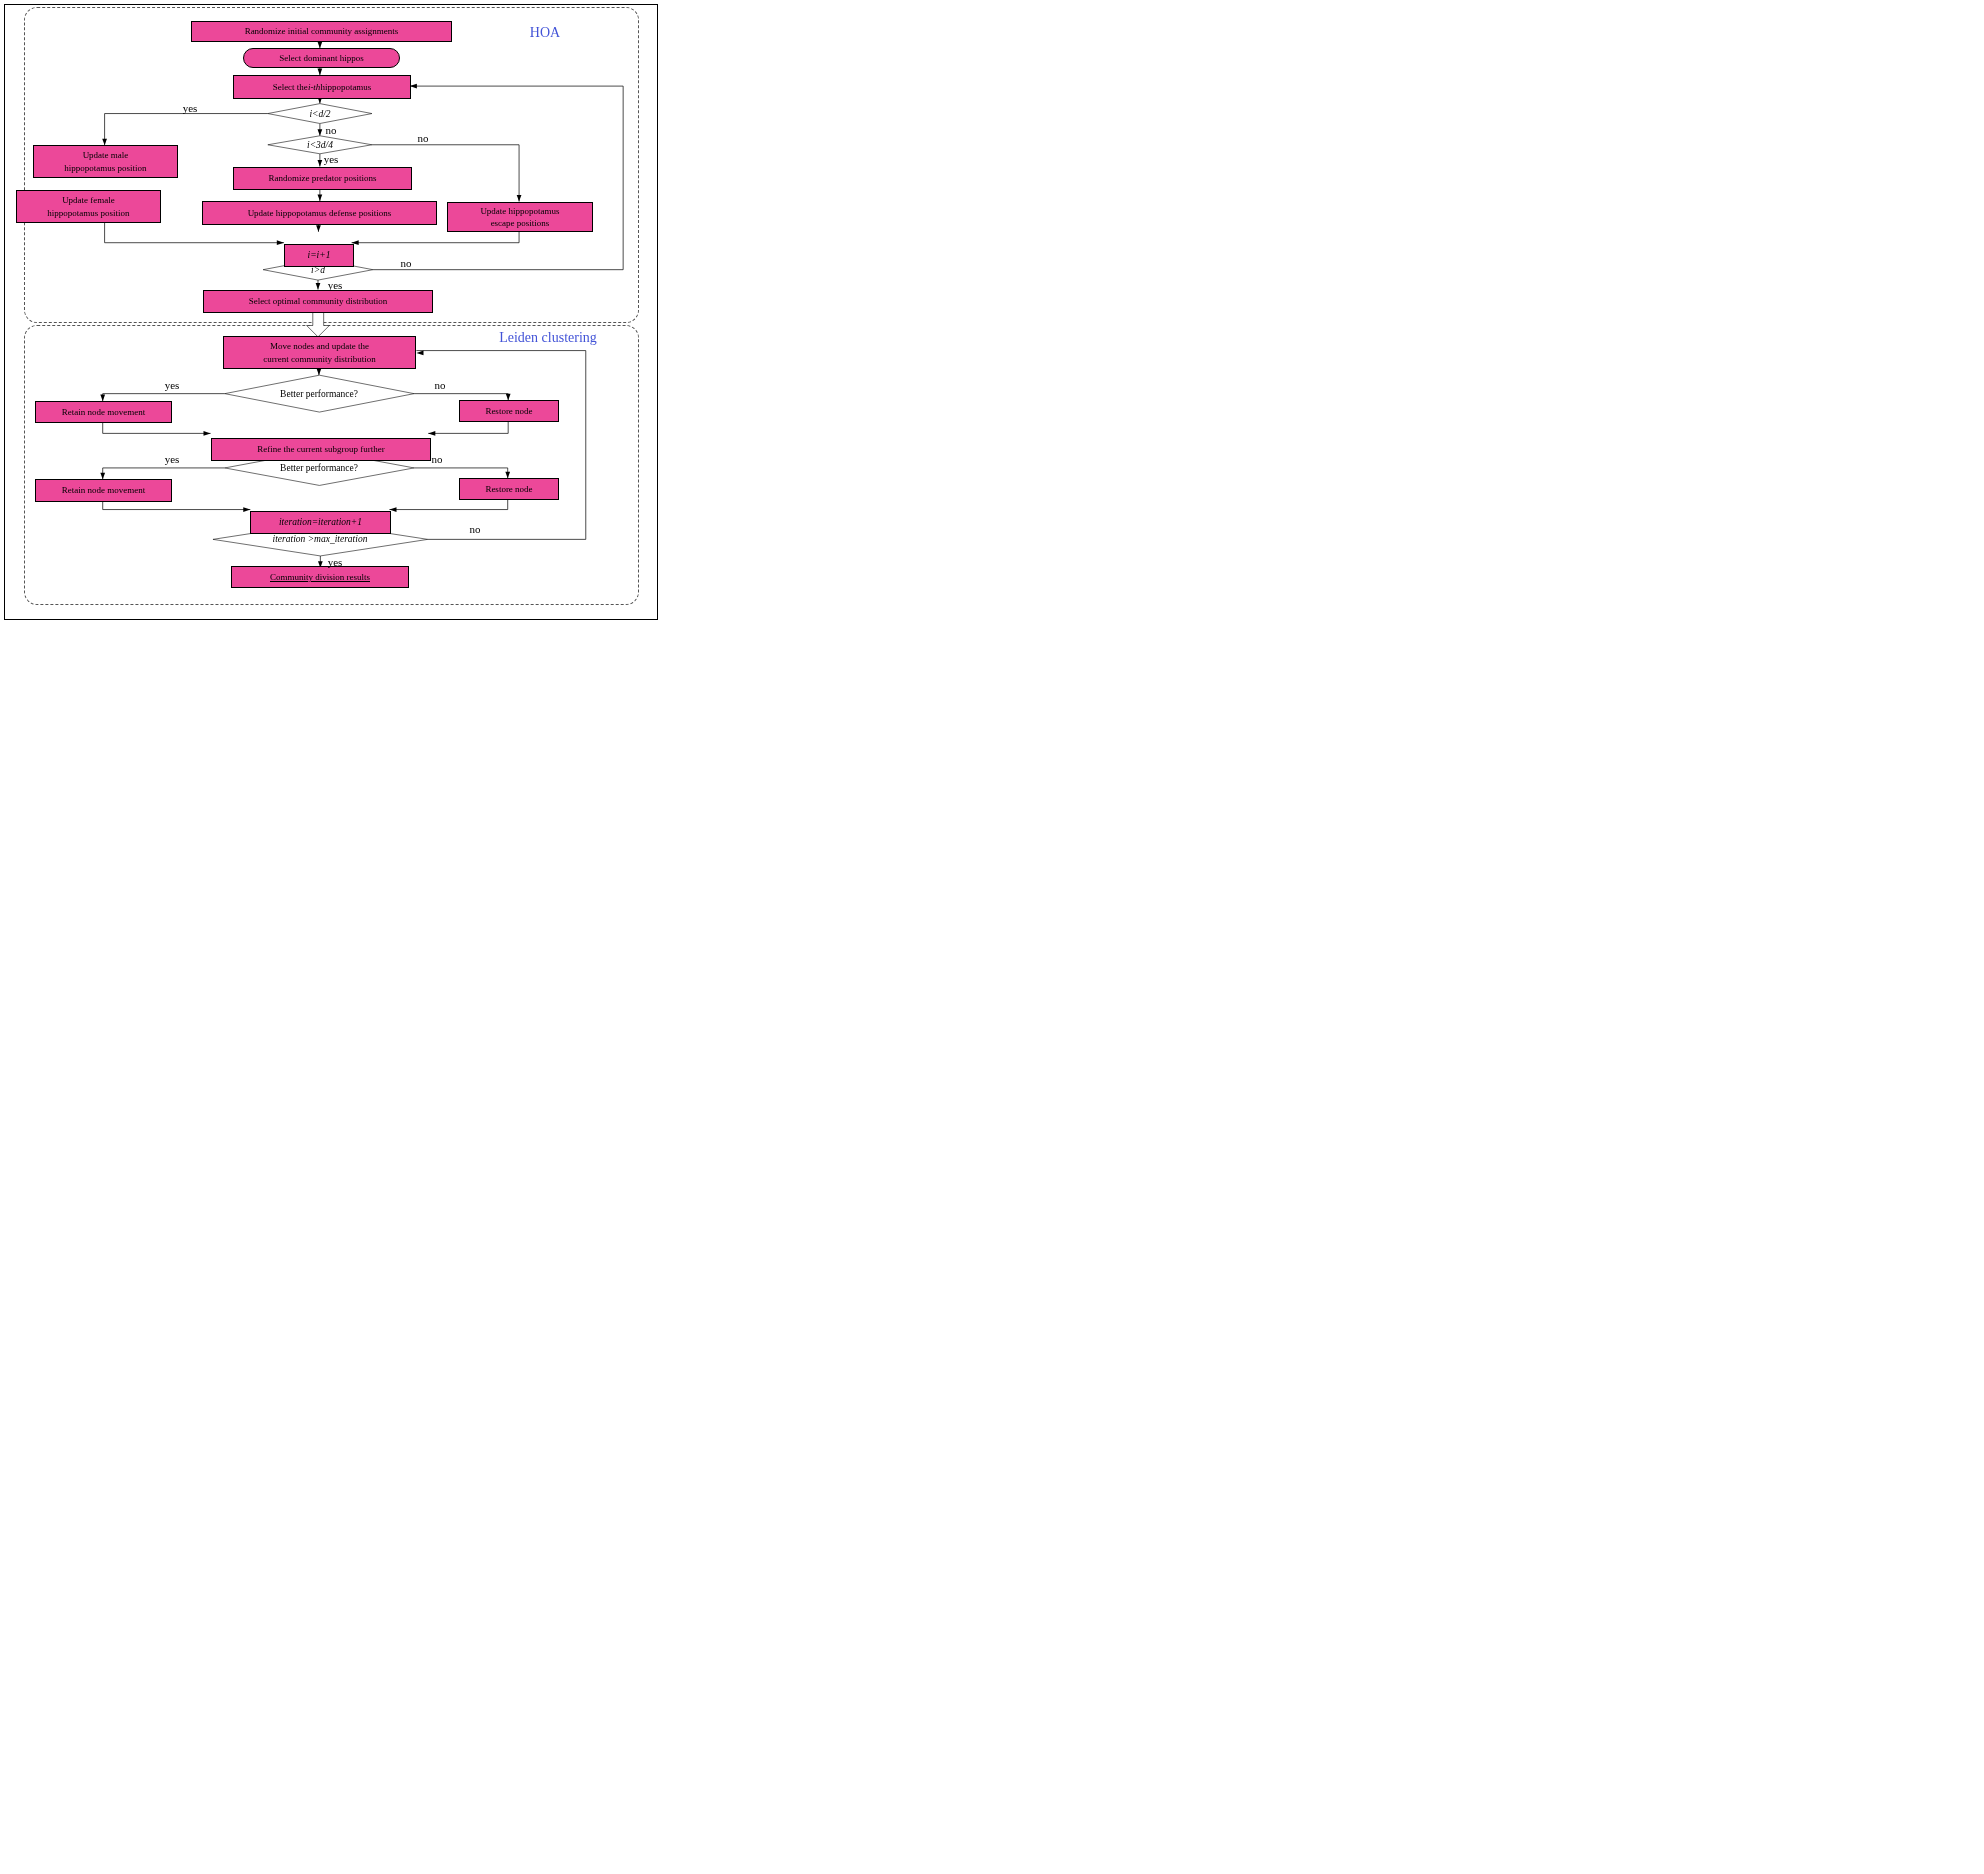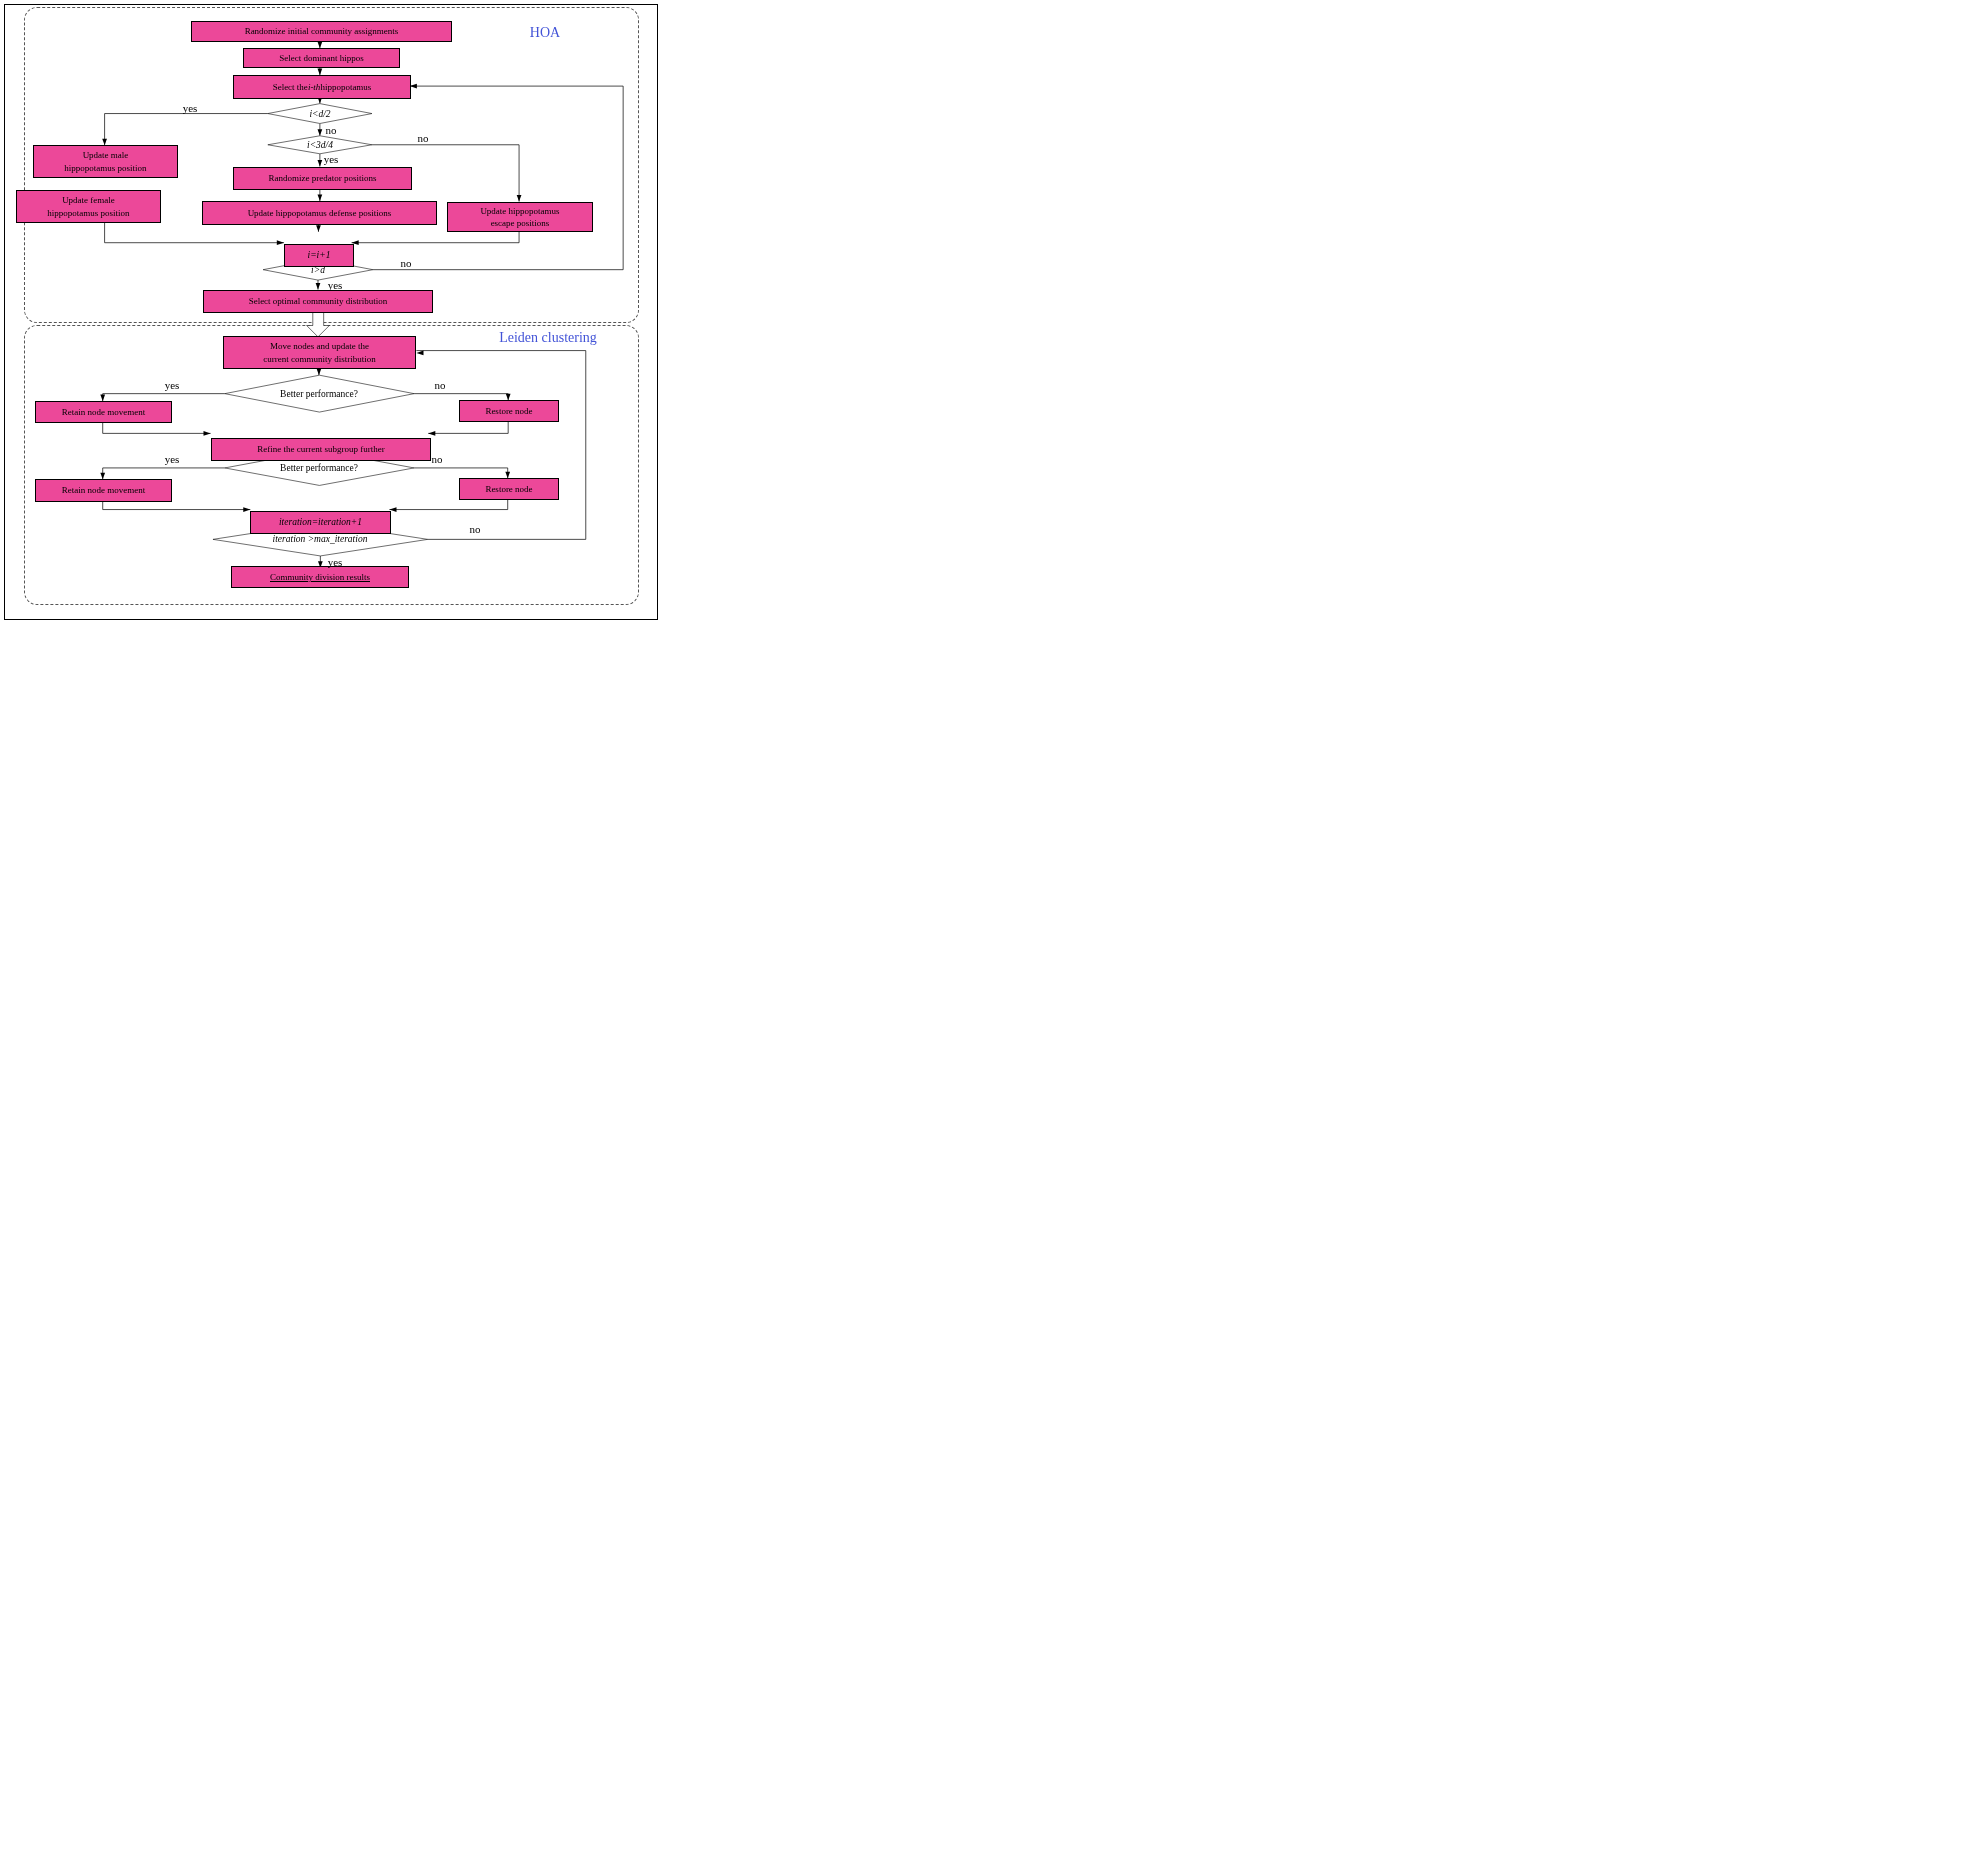--- a/index.html
+++ b/index.html
@@ -93,21 +93,21 @@
       <polygon points="895,741 895,751 880,746"></polygon>
       <polygon points="920,911 920,921 905,916"></polygon>
       <polygon points="838,1072 838,1082 823,1077"></polygon>
     </g>
   </svg>
 
   <div class="section-title" style="left:545px;top:33px;">HOA</div>
   <div class="section-title" style="left:548px;top:338px;">Leiden clustering</div>
 
   <div class="node" style="left:191px;top:21px;width:259px;height:19px;">Randomize initial community assignments</div>
-  <div class="node" style="left:243px;top:48px;width:155px;height:18.4px;">Select dominant hippos</div>
+  <div class="node" style="left:243px;top:48px;width:155px;height:18.4px;border-radius:10px;">Select dominant hippos</div>
   <div class="node" style="left:233px;top:75px;width:176px;height:22px;"><span>Select the </span><span class="it">i-th</span><span> hippopotamus</span></div>
   <div class="node" style="left:33px;top:145px;width:143px;height:31px;">Update male
 hippopotamus position</div>
   <div class="node" style="left:16px;top:190px;width:143px;height:31px;">Update female
 hippopotamus position</div>
   <div class="node" style="left:233px;top:167px;width:177px;height:21px;">Randomize predator positions</div>
   <div class="node" style="left:202px;top:201px;width:233px;height:22px;">Update hippopotamus defense positions</div>
   <div class="node" style="left:447px;top:202px;width:144px;height:28px;">Update hippopotamus
 escape positions</div>
   <div class="node m" style="left:284px;top:232px;width:68px;height:21px;font-size:9.5px;">i=i+1</div>

